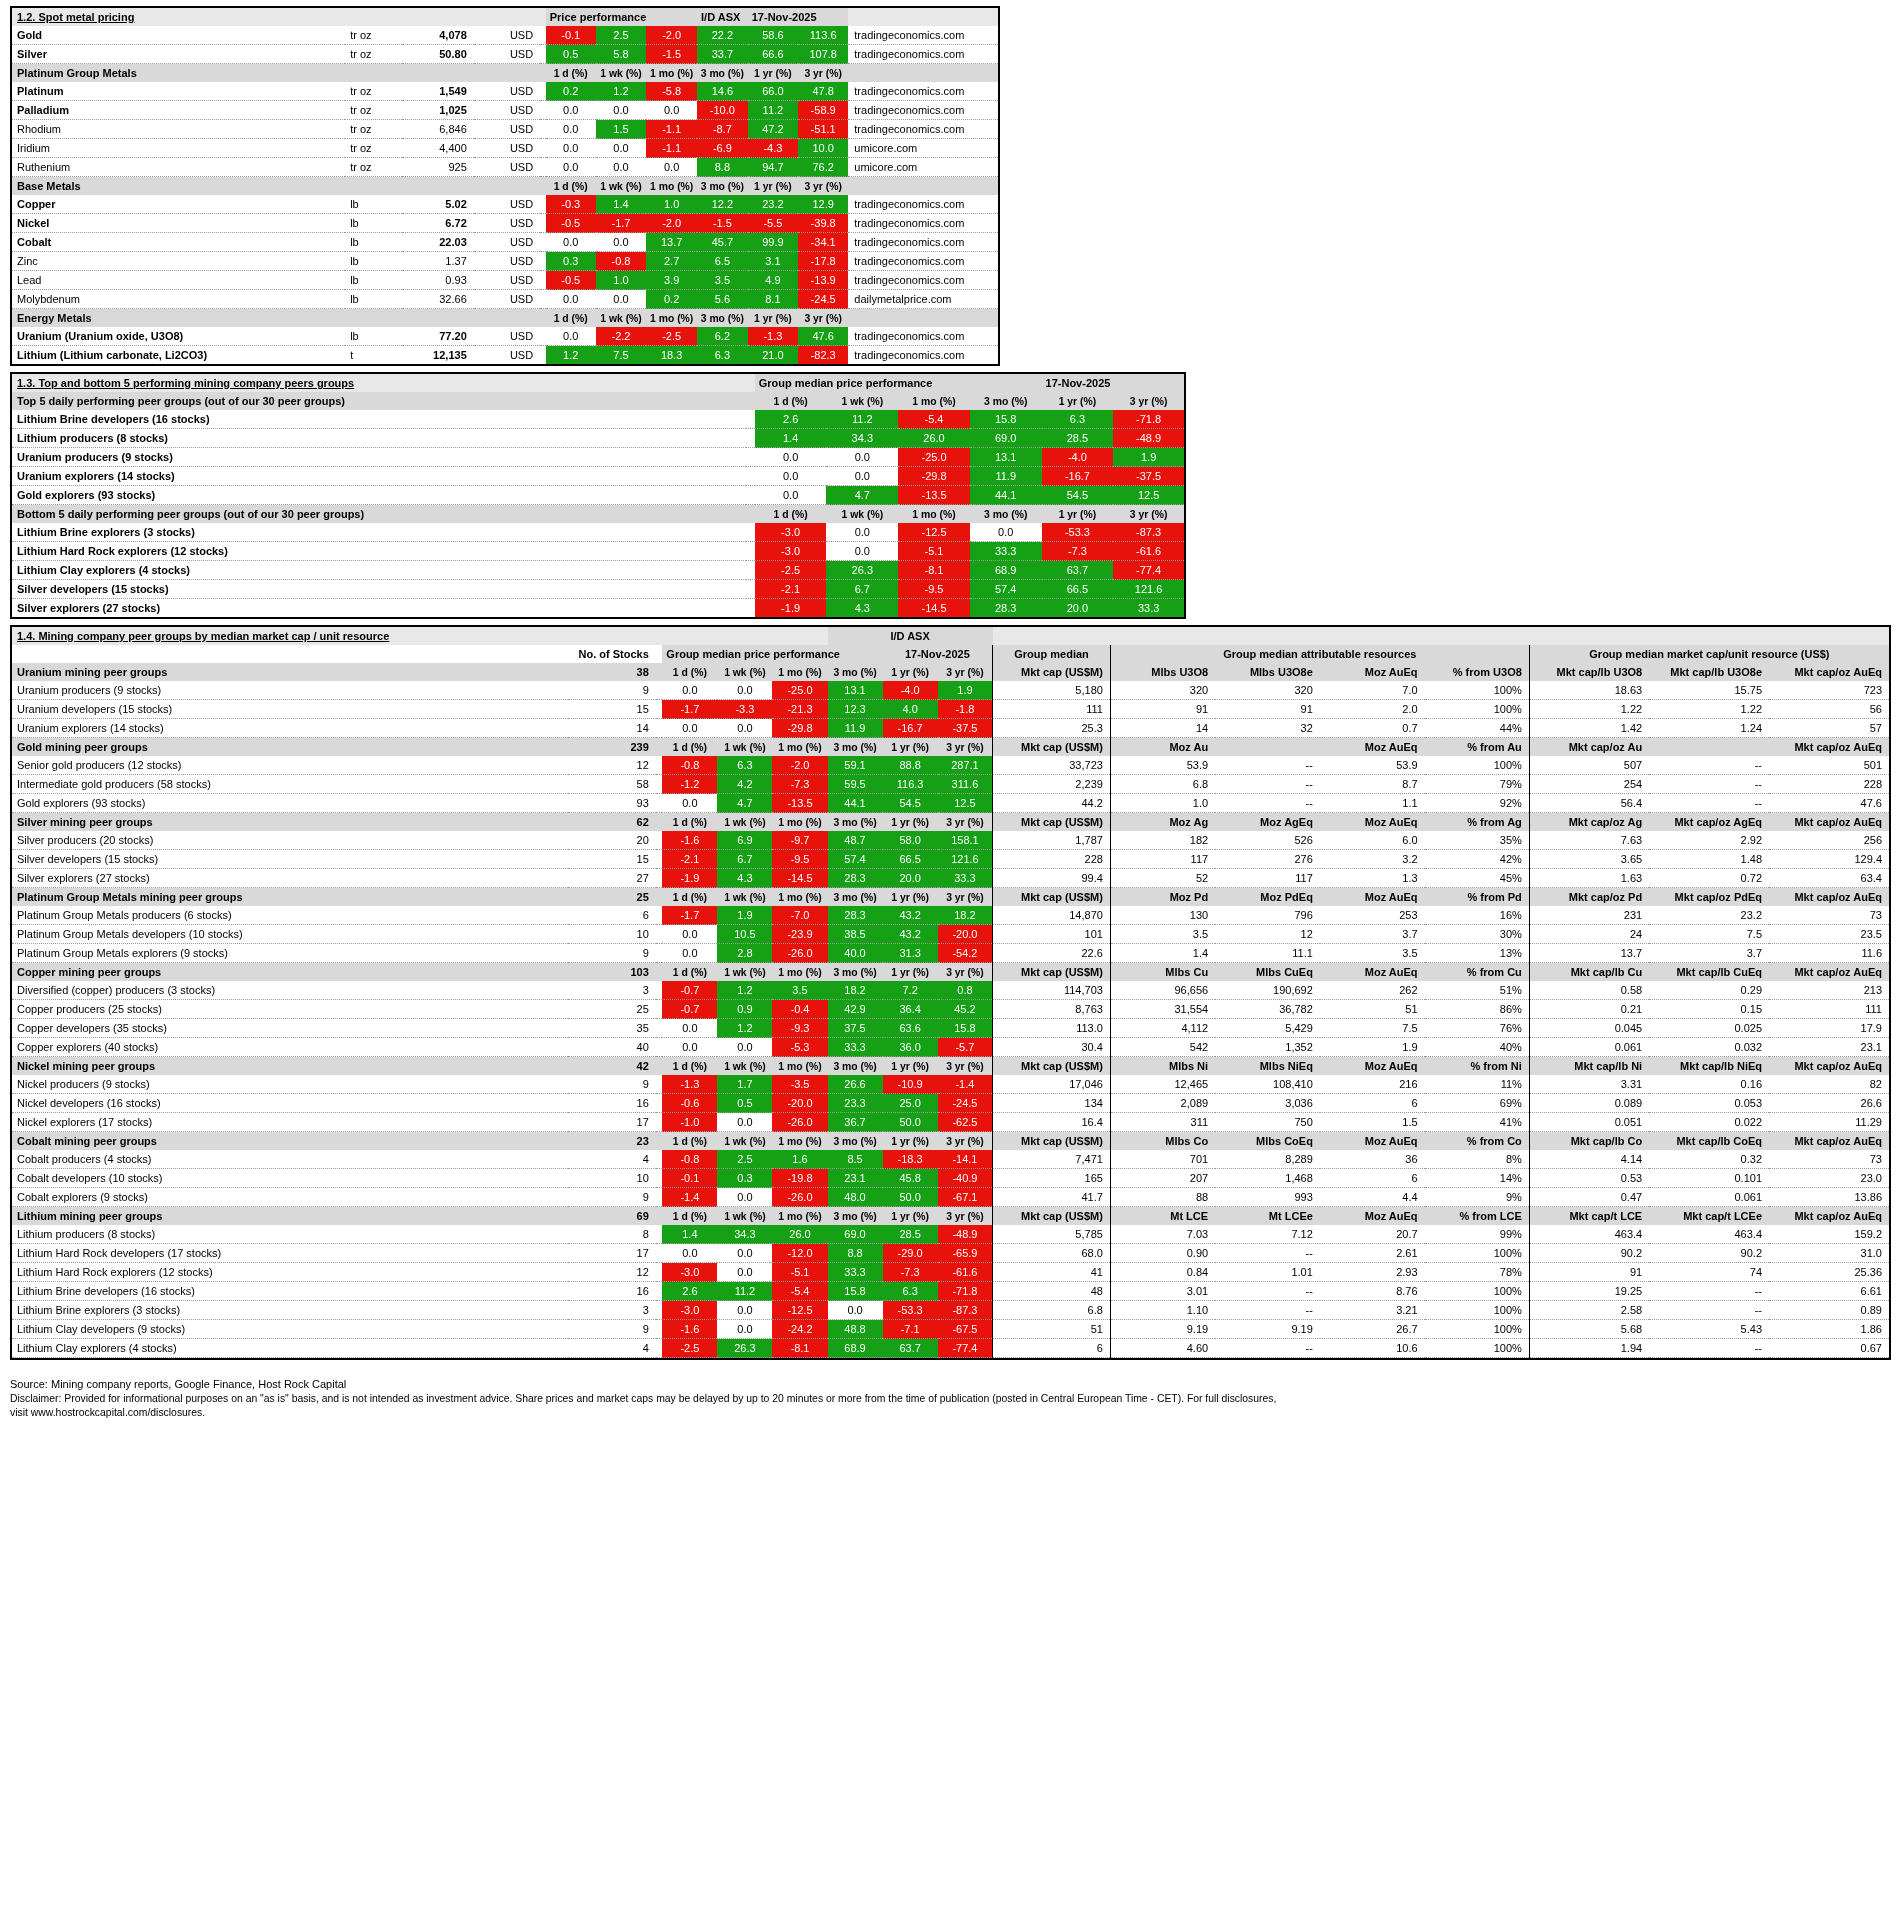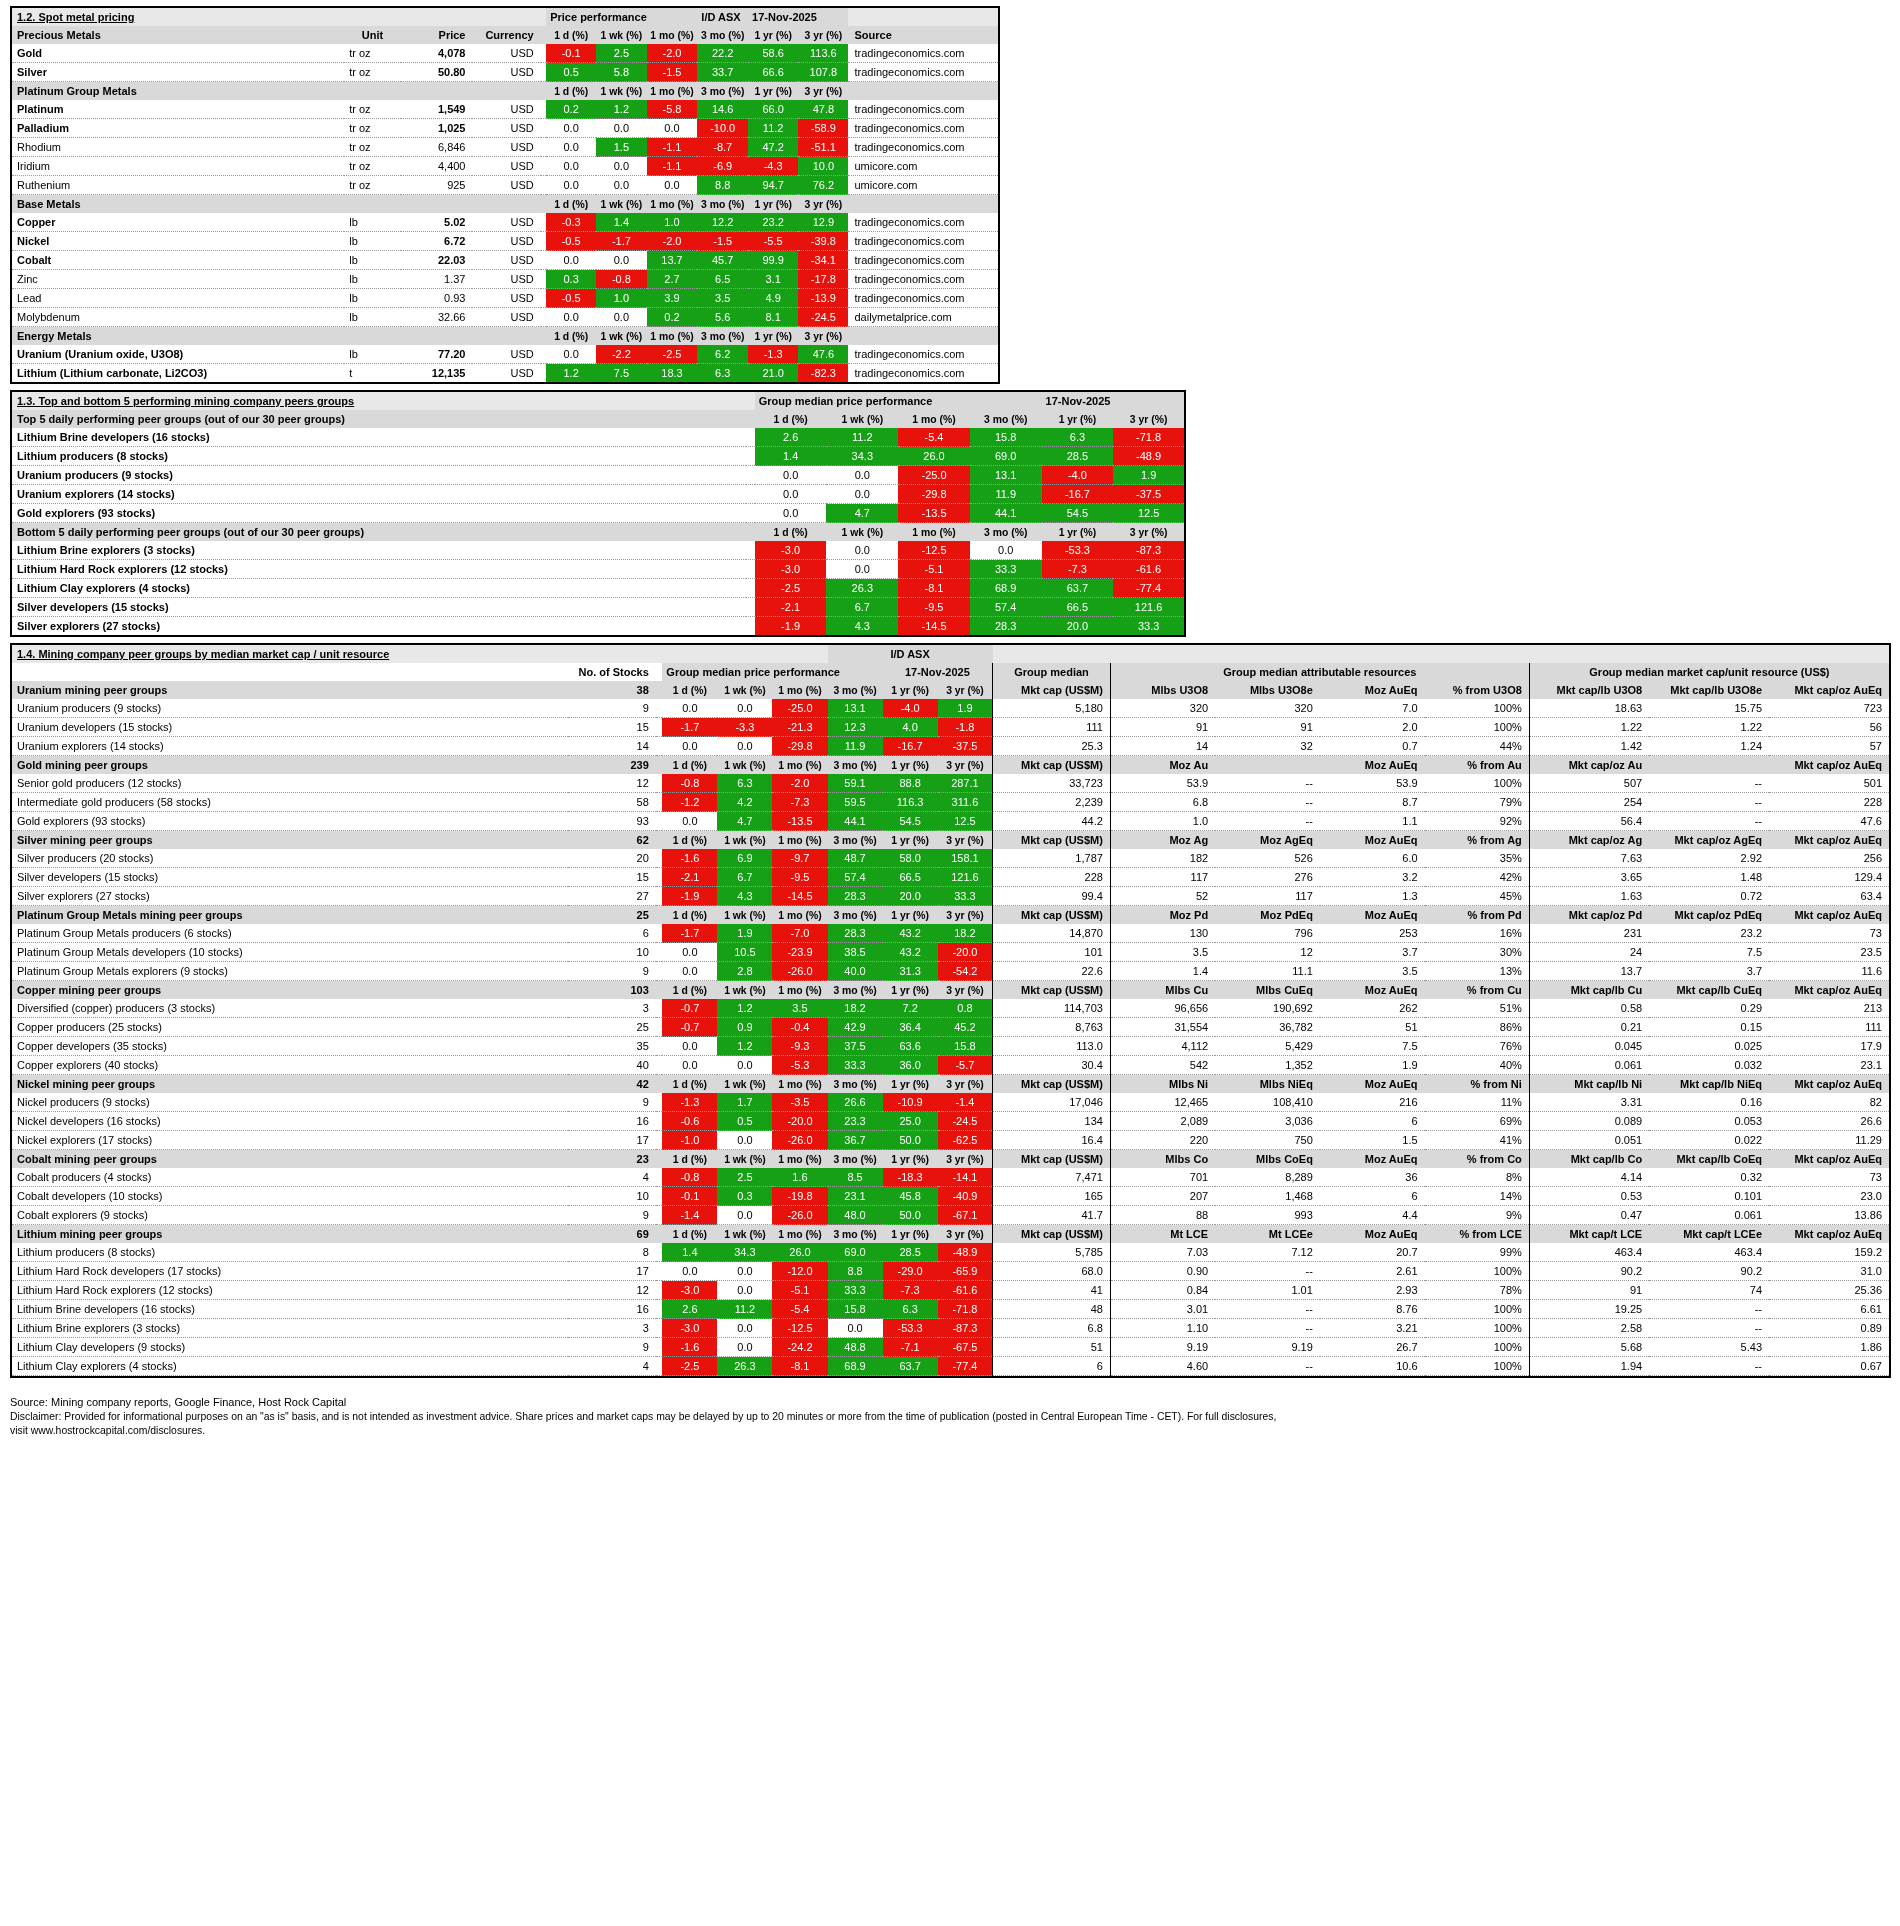--- a/index.html
+++ b/index.html
@@ -83,34 +83,20 @@
   <div id="sec12">
     <table class="tbl12 thickbox">
       <tbody id="sec12-body">
           <tr>
             <td class="sec-title" colspan="4">1.2. Spot metal pricing</td>
             <td class="lgrey"></td>
             <td class="title-bar-cell lgrey" colspan="3">Price performance</td>
             <td class="title-bar-cell lgrey" colspan="1">I/D ASX</td>
             <td class="title-bar-cell lgrey" colspan="2">17-Nov-2025</td>
             <td class="lgrey"></td>
-          </tr>
-          <tr class="grey">
-            <td class="lbl hdr c-name">Precious Metals</td>
-            <td class="hdr c-unit ctr">Unit</td>
-            <td class="hdr c-price num">Price</td>
-            <td class="hdr c-curr num">Currency</td>
-            <td class="sep-col"></td>
-            <td class="p perfhdr">1 d (%)</td>
-            <td class="p perfhdr">1 wk (%)</td>
-            <td class="p perfhdr">1 mo (%)</td>
-            <td class="p perfhdr">3 mo (%)</td>
-            <td class="p perfhdr">1 yr (%)</td>
-            <td class="p perfhdr">3 yr (%)</td>
-            <td class="hdr srccell c-src">Source</td>
           </tr>
           <tr class="rowline">
             <td class="lbl bold">Gold</td>
             <td class="lbl">tr oz</td>
             <td class="num bold">4,078</td>
             <td class="num">USD</td>
             <td class="sep-col"></td>
             <td class="p neg">-0.1</td>
             <td class="p pos">2.5</td>
             <td class="p neg">-2.0</td>
@@ -974,21 +960,21 @@
             <td class="lbl">Nickel explorers (17 stocks)</td>
             <td class="num">17</td>
             <td class="sep-col"></td>
             <td class="p neg">-1.0</td>
             <td class="p zero">0.0</td>
             <td class="p neg">-26.0</td>
             <td class="p pos">36.7</td>
             <td class="p pos">50.0</td>
             <td class="p neg">-62.5</td>
             <td class="num grpsep">16.4</td>
-            <td class="num grpsep">220</td>
+            <td class="num grpsep">311</td>
             <td class="num">750</td>
             <td class="num">1.5</td>
             <td class="num">41%</td>
             <td class="num grpsep">0.051</td>
             <td class="num">0.022</td>
             <td class="num">11.29</td>
           </tr>
           <tr class="grey">
             <td class="lbl hdr c-name">Cobalt mining peer groups</td>
             <td class="num hdr c-cnt">23</td>

